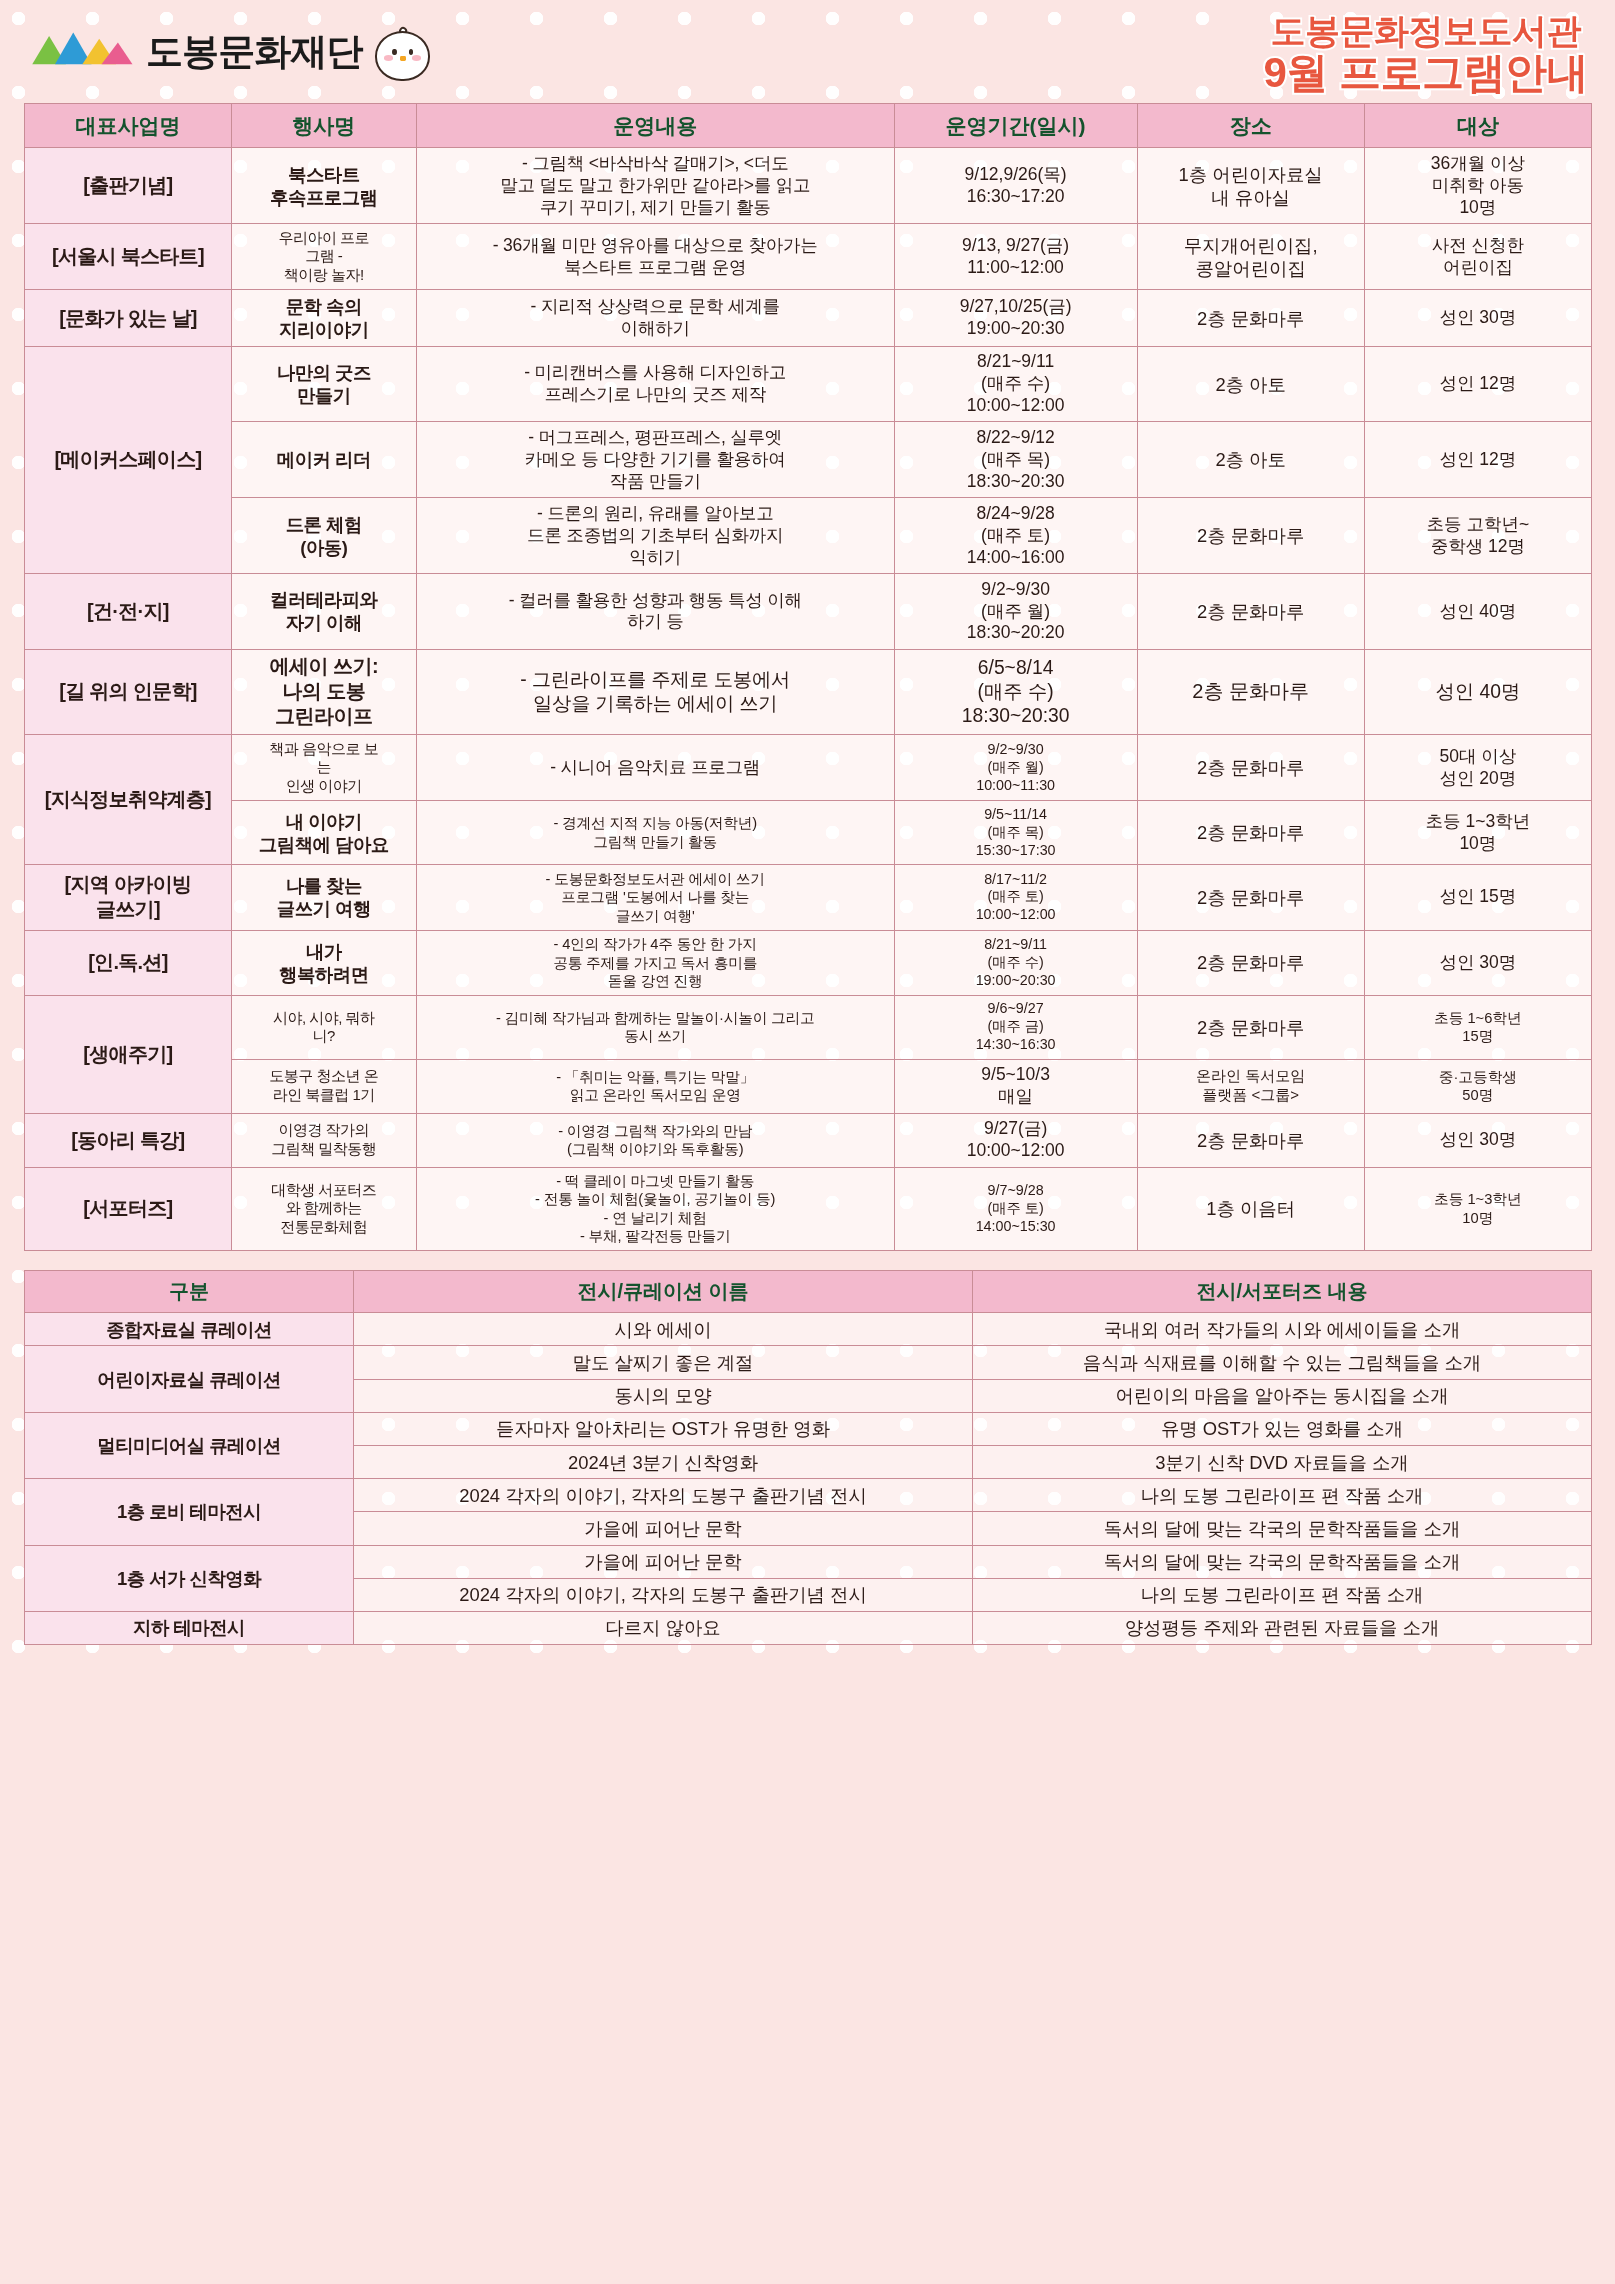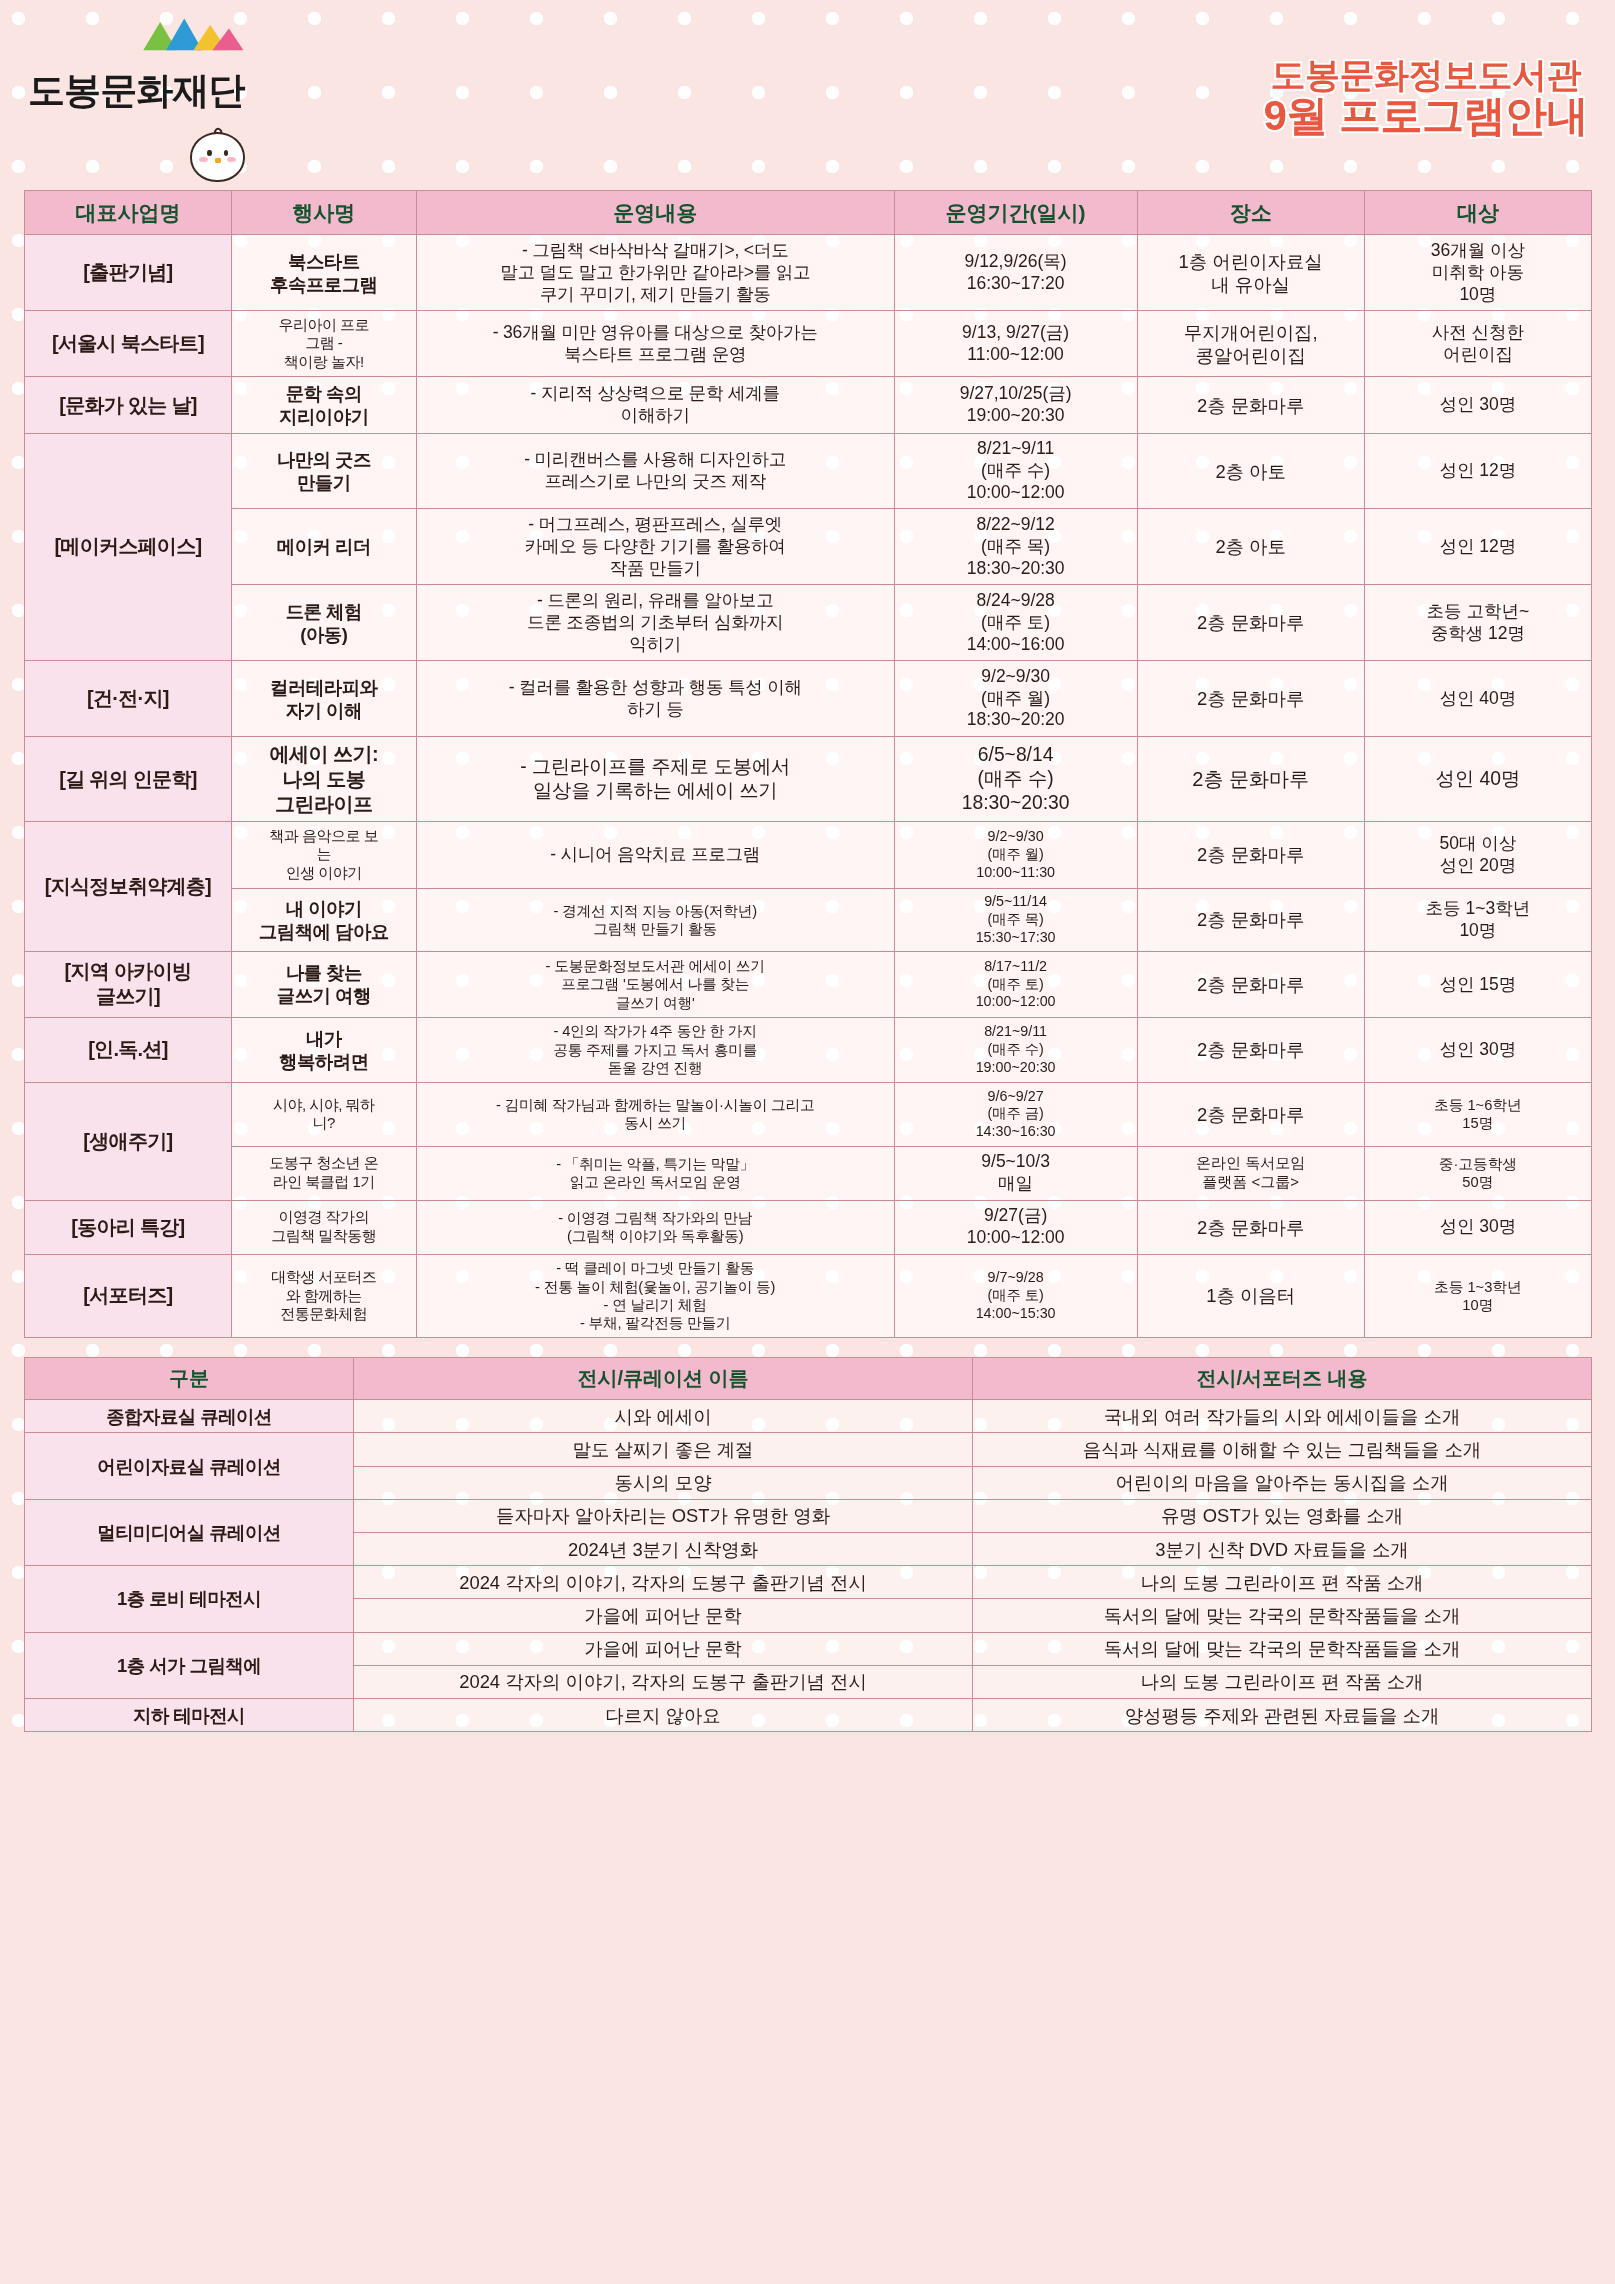--- a/index.html
+++ b/index.html
@@ -26,21 +26,21 @@
   .page { position: relative; z-index: 1; padding: 0 0 18.4px 0; }
 
   
   .header {
     display: flex;
     align-items: center;
     justify-content: space-between;
     padding: 13px 28px 4.6px 28px;
     gap: 9.2px;
   }
-  .brand-left { display:flex; align-items:flex-end; gap: 12px; flex-direction: column; }
+  .brand-left { display:flex; align-items:flex-start; gap: 12px; }
   .mountains { width: 106px; height: 41px; }
   .brand-left .brand-text {
     font-size: 37px;
     font-weight: bold;
     letter-spacing: -0.9px;
     color: #1b1b1b;
     white-space: nowrap;
   }
   .chick { width: 55px; height: 55px; position: relative; flex: 0 0 auto; }
   .chick .body {
@@ -370,21 +370,21 @@
           <tr>
             <td class="div" rowspan="2">1층 로비 테마전시</td>
             <td class="cellname">2024 각자의 이야기, 각자의 도봉구 출판기념 전시</td>
             <td class="celldesc">나의 도봉 그린라이프 편 작품 소개</td>
           </tr>
           <tr>
             <td class="cellname">가을에 피어난 문학</td>
             <td class="celldesc">독서의 달에 맞는 각국의 문학작품들을 소개</td>
           </tr>
           <tr>
-            <td class="div" rowspan="2">1층 서가 그림책에</td>
+            <td class="div" rowspan="2">1층 서가 신착영화</td>
             <td class="cellname">가을에 피어난 문학</td>
             <td class="celldesc">독서의 달에 맞는 각국의 문학작품들을 소개</td>
           </tr>
           <tr>
             <td class="cellname">2024 각자의 이야기, 각자의 도봉구 출판기념 전시</td>
             <td class="celldesc">나의 도봉 그린라이프 편 작품 소개</td>
           </tr>
           <tr>
             <td class="div">지하 테마전시</td>
             <td class="cellname">다르지 않아요</td>

